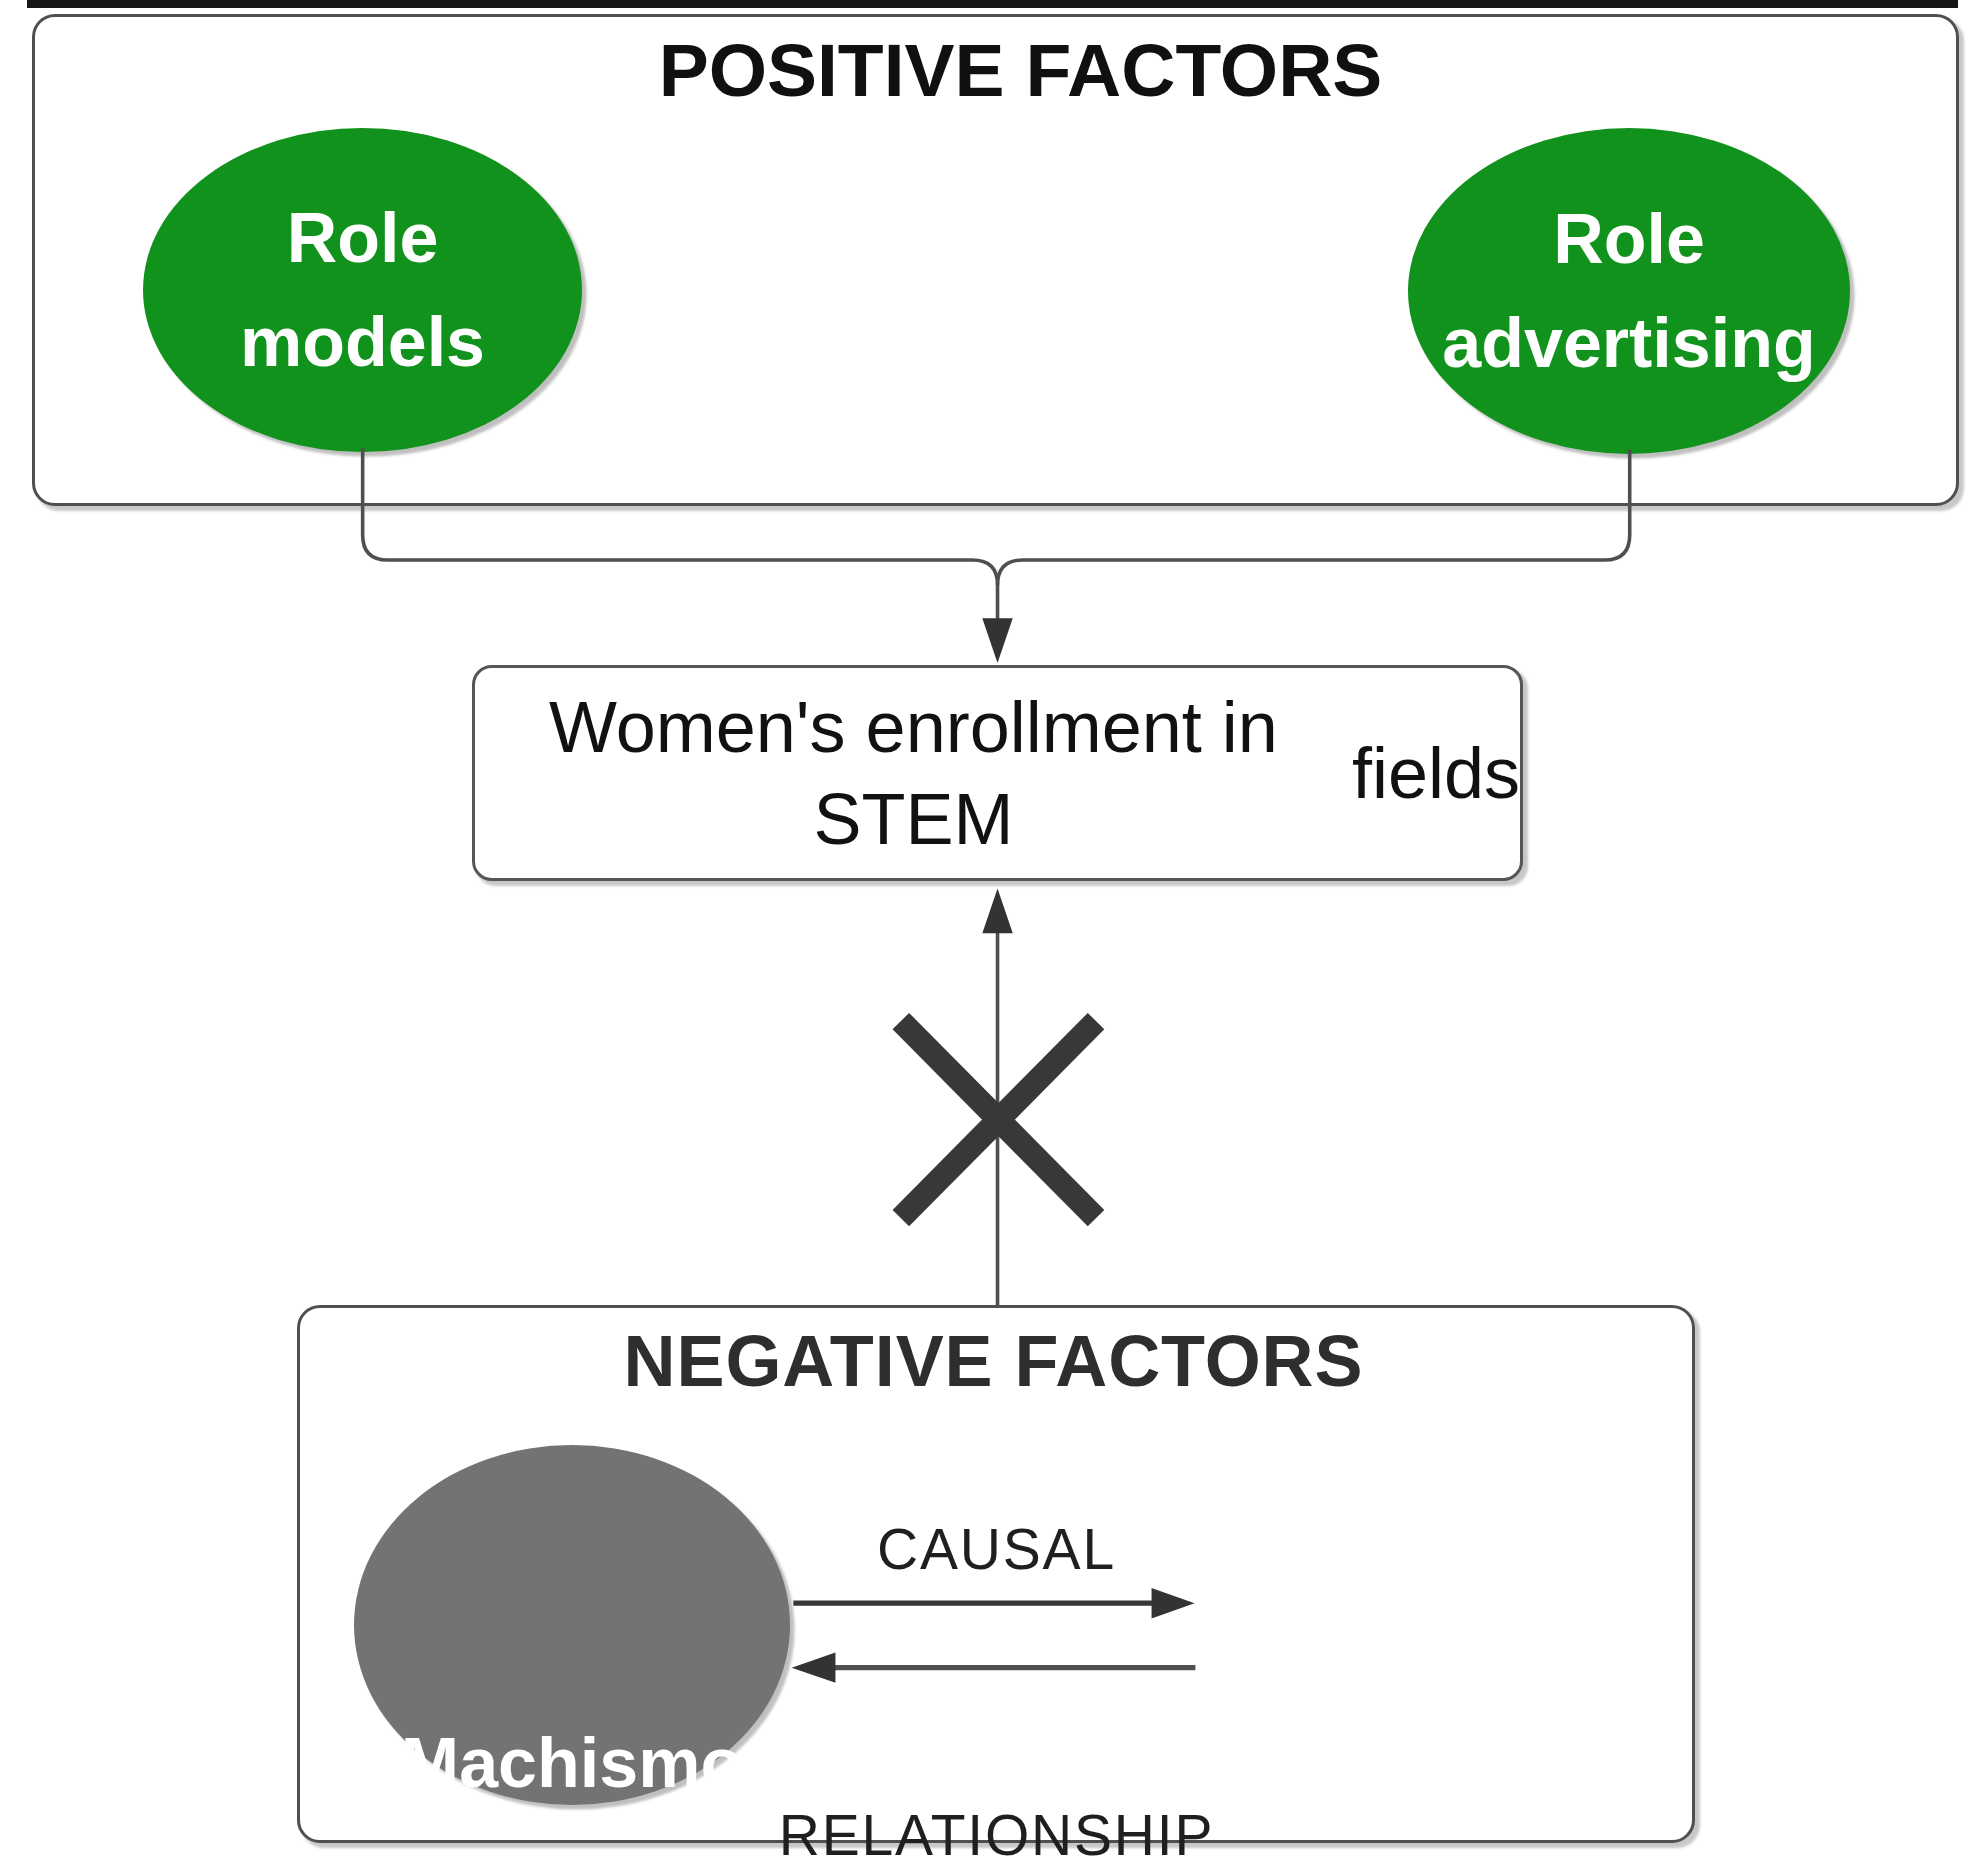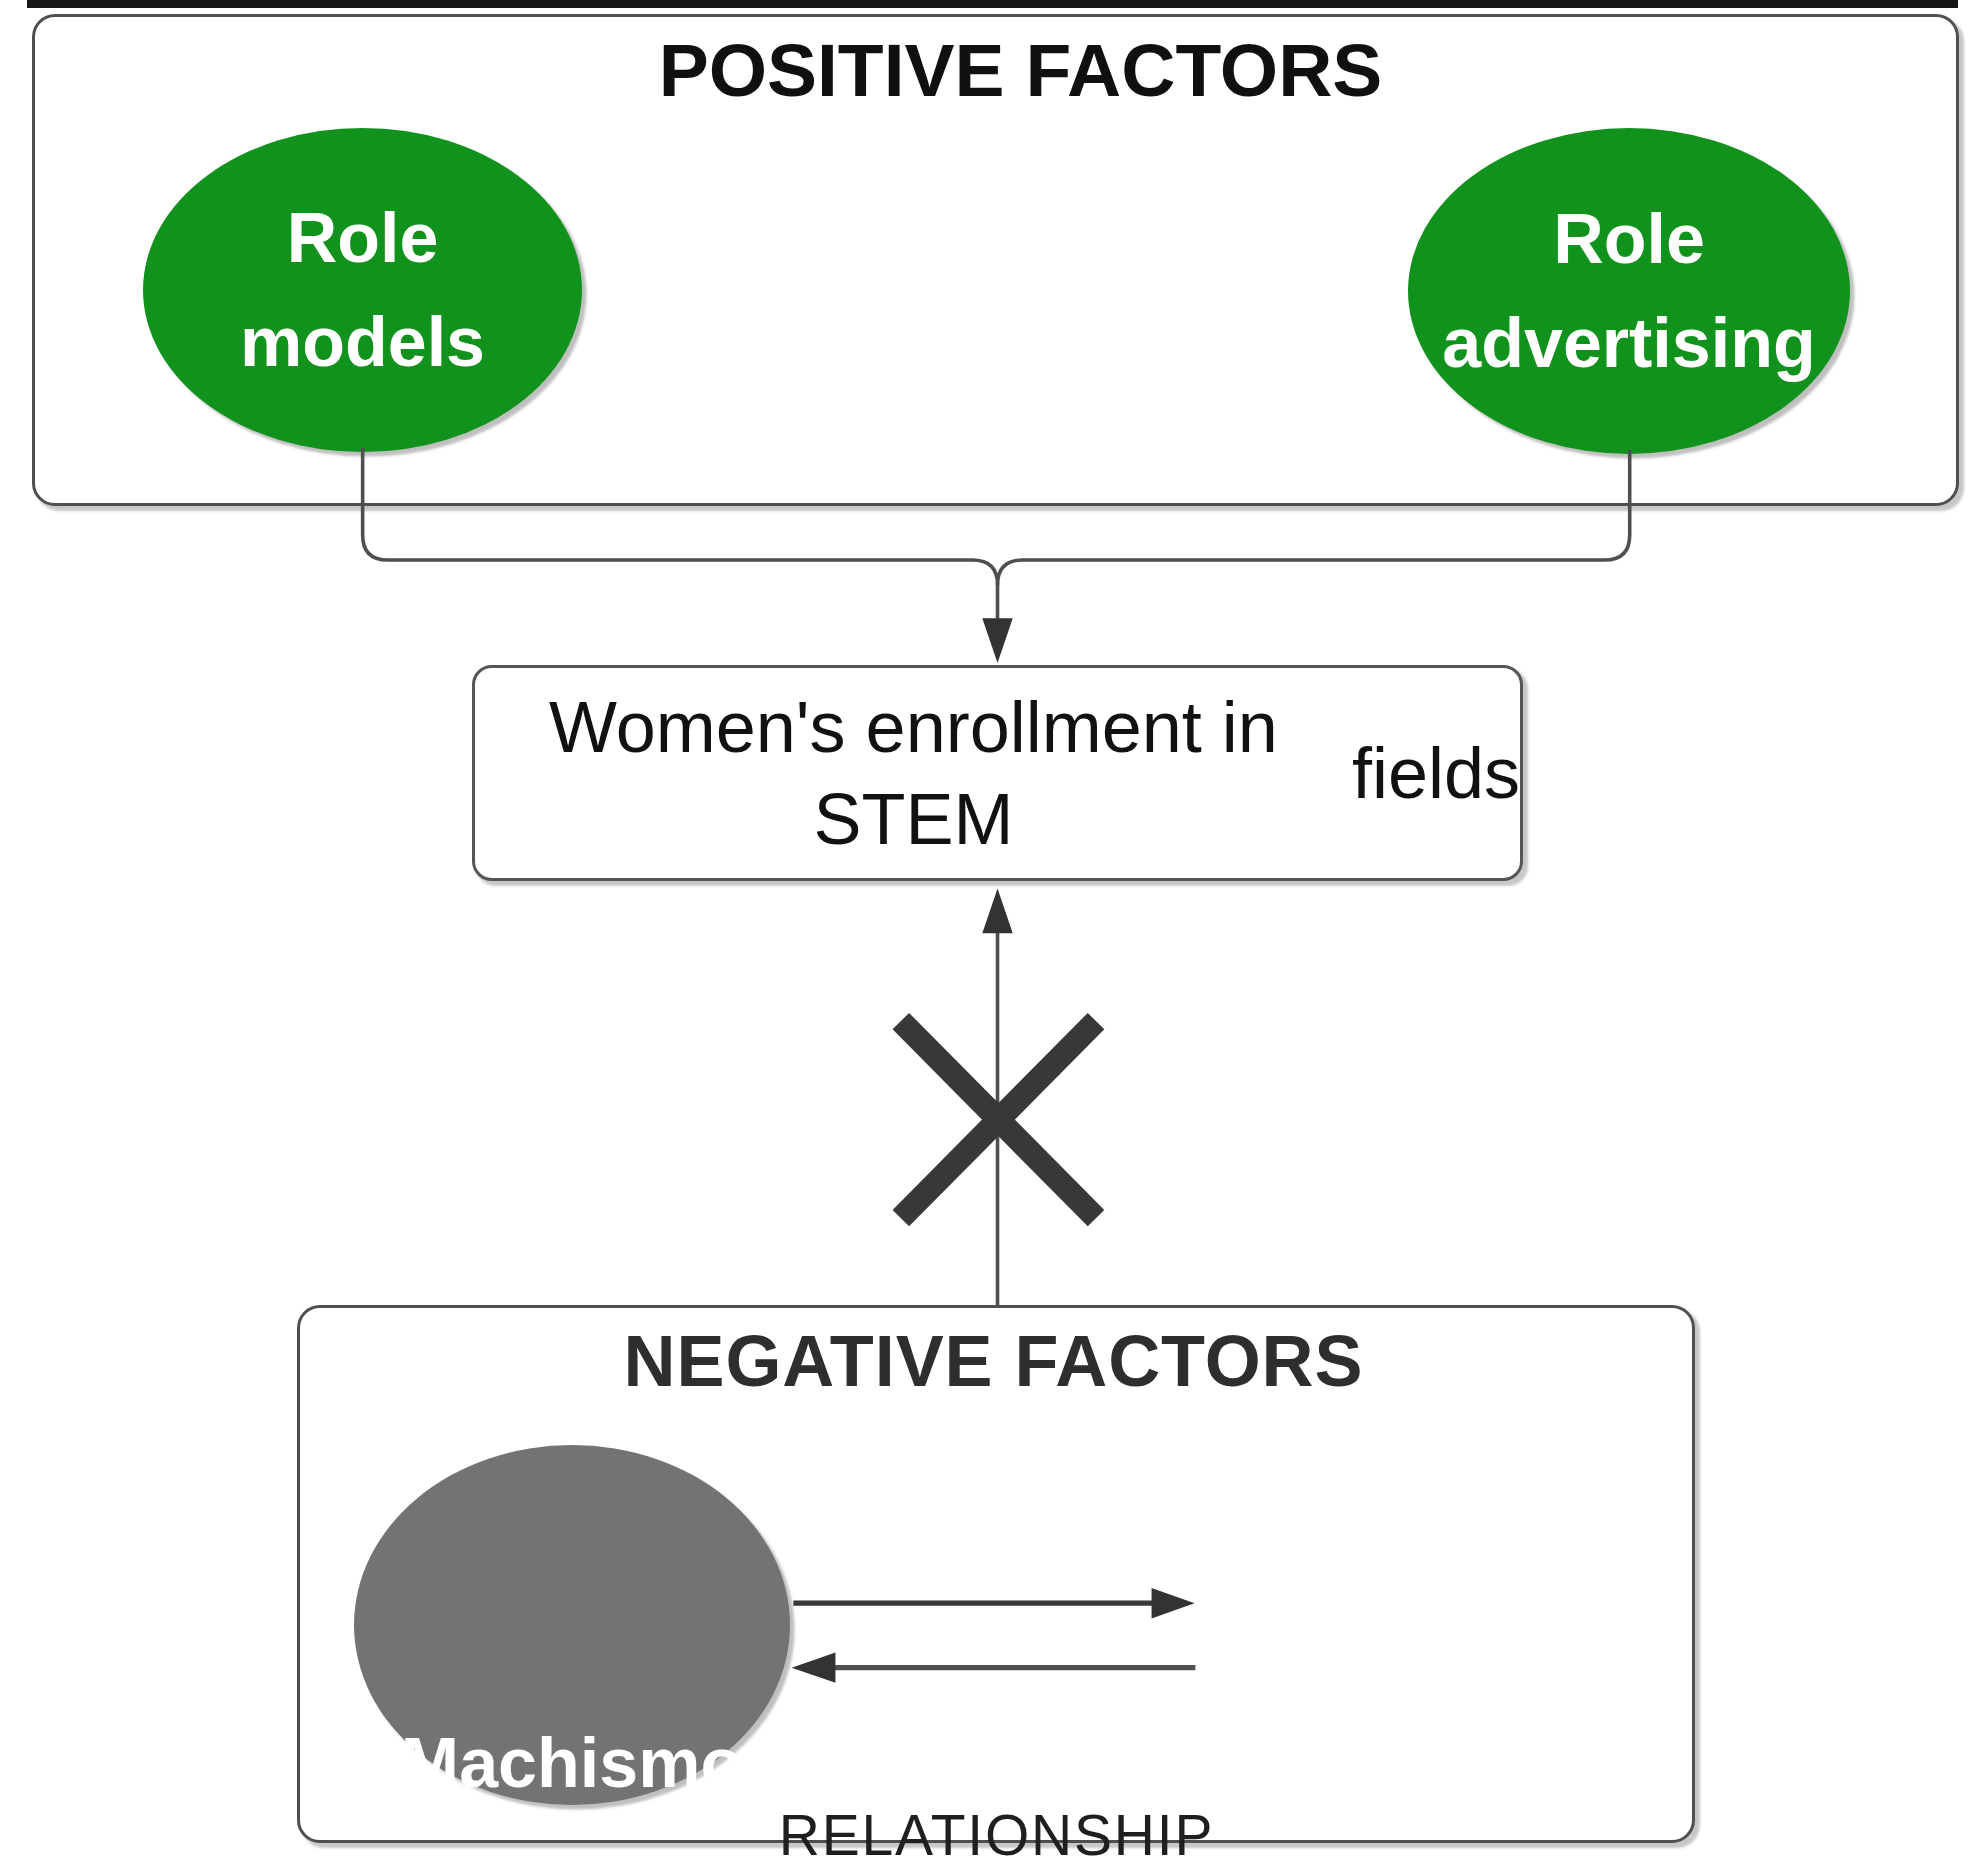--- a/index.html
+++ b/index.html
@@ -69,20 +69,21 @@
     <div>fields</div>
   </div>
 
   <div class="shape-box negative-box"></div>
   <div class="section-title negative-title">NEGATIVE FACTORS</div>
 
   <div class="ellipse red ellipse-machismo">
     <div>Machismo</div>
   </div>
 
+  <div class="edge-label causal-label">CAUSAL</div>
   <div class="edge-label relationship-label">RELATIONSHIP</div>
 
   <svg class="overlay" viewBox="0 0 2219 2091" xmlns="http://www.w3.org/2000/svg">
 
     <path d="M 405 500 L 405 597 Q 405 625 433 625 L 1086 625 Q 1114 625 1114 653 L 1114 691" fill="none" stroke="#4f4f4f" stroke-width="4"></path>
     <path d="M 1820 502 L 1820 597 Q 1820 625 1792 625 L 1142 625 Q 1114 625 1114 653" fill="none" stroke="#4f4f4f" stroke-width="4"></path>
     <polygon points="1114,740 1097,690 1131,690" fill="#333333"></polygon>
 
     <line x1="1114" y1="1040" x2="1114" y2="1457" stroke="#4f4f4f" stroke-width="4"></line>
     <polygon points="1114,992 1097,1042 1131,1042" fill="#333333"></polygon>

